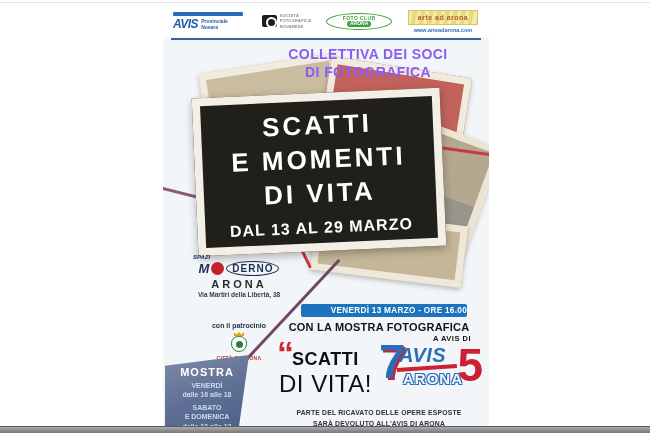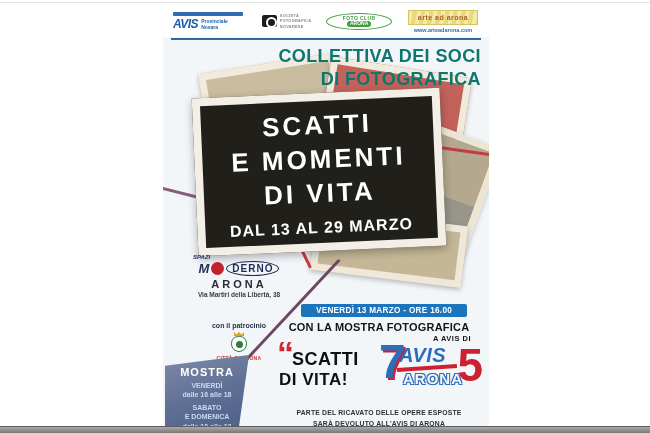--- a/index.html
+++ b/index.html
@@ -54,22 +54,22 @@
 
   
   .chalk{position:absolute;left:32px;top:90px;width:248px;height:158px;background:#201f1a;
          border:8px solid #f4efe6;transform:rotate(-2.5deg);z-index:3;
          display:flex;flex-direction:column;align-items:center;justify-content:center;
          box-shadow:0 3px 8px rgba(0,0,0,.3);}
   .chalk .big{color:#fff;font-weight:900;font-size:26px;line-height:34px;letter-spacing:3px;}
   .chalk .dates{color:#fff;font-weight:900;font-size:16px;letter-spacing:1px;margin-top:9px;}
 
   
-  .main-title{position:absolute;left:92px;top:42px;width:226px;text-align:right;z-index:4;
-              color:#0f766e;font-weight:800;font-size:18px;line-height:1.3;letter-spacing:.4px;}
+  .main-title{position:absolute;left:92px;top:42px;width:226px;text-align:center;z-index:4;
+              color:#8b5cf6;font-weight:800;font-size:14px;line-height:1.3;letter-spacing:.4px;}
 
   
   .venue{position:absolute;left:16px;top:251px;width:120px;text-align:center;z-index:4;}
   .venue .spazi{font-size:6px;font-weight:700;font-style:italic;color:#21315c;text-align:left;margin-left:14px;}
   .venue .brandrow{display:flex;align-items:center;justify-content:center;gap:1px;margin-top:1px;}
   .venue .m{font-size:13px;font-weight:900;font-style:italic;color:#1d2c55;}
   .venue .dot{width:13px;height:13px;background:#c4202e;border-radius:50%;margin:0 1px;}
   .venue .derno{font-size:10px;font-weight:800;color:#1d2c55;border:1.5px solid #1d2c55;border-radius:50%;
                 padding:1px 5px;letter-spacing:1px;}
   .venue .city{font-size:11px;font-weight:800;color:#2b2b33;letter-spacing:3px;margin-top:2px;}
@@ -89,31 +89,31 @@
          clip-path:polygon(0 15%,100% 0,88% 100%,0 100%);
          display:flex;flex-direction:column;align-items:center;padding-top:11px;text-align:center;}
   .orari .t{font-size:11px;font-weight:900;color:#fff;letter-spacing:1px;}
   .orari .d{font-size:7px;font-weight:800;color:#c6dcf2;line-height:1.35;}
   .orari .gap{margin-top:3px;}
 
   
   .inaug-title{position:absolute;left:132px;top:283px;width:176px;text-align:center;z-index:4;
                color:#1b74bc;font-weight:900;font-size:16px;letter-spacing:.8px;}
   .inaug-banner{position:absolute;left:138px;top:301px;width:166px;height:13px;background:#1b74bc;border-radius:2px;z-index:4;
-                color:#fff;font-weight:800;font-size:8.2px;text-align:center;line-height:13px;letter-spacing:.3px;}
+                color:#fff;font-weight:800;font-size:8.2px;text-align:right;line-height:13px;letter-spacing:.3px;}
   .mostra{position:absolute;left:120px;top:318px;width:192px;text-align:center;z-index:4;
           color:#141414;font-weight:900;font-size:11px;letter-spacing:.2px;}
   .cura{position:absolute;left:120px;top:331px;width:188px;text-align:right;z-index:4;
         color:#141414;font-weight:900;font-size:7.5px;letter-spacing:.5px;}
 
   
   .scatti{position:absolute;left:116px;top:346px;width:102px;z-index:4;color:#101010;}
   .scatti .q{position:absolute;left:-2px;top:-13px;font-size:34px;font-weight:900;color:#d32733;line-height:1;}
   .scatti .l1{font-size:18px;font-weight:900;letter-spacing:.5px;margin-left:13px;line-height:1.15;}
-  .scatti .l2{font-size:17px;font-weight:700;letter-spacing:.5px;line-height:1.15;}
+  .scatti .l2{font-size:24px;font-weight:400;letter-spacing:.5px;line-height:1.15;}
 
   
   .avis75{position:absolute;left:216px;top:339px;width:100px;height:62px;z-index:4;}
   .avis75 .seven{position:absolute;left:0;top:-4px;font-size:48px;font-weight:900;color:#2d6db8;line-height:1;
                  text-shadow:2px 2px 0 #cd2030;}
   .avis75 .avis{position:absolute;left:20px;top:2px;font-size:20px;font-weight:900;font-style:italic;color:#2d6db8;letter-spacing:.5px;}
   .avis75 .swoosh{position:absolute;left:18px;top:24px;width:60px;height:3.5px;background:#cd2030;transform:rotate(-4deg);}
   .avis75 .arona{position:absolute;left:24px;top:28px;font-size:15px;font-weight:800;letter-spacing:1px;color:#f2f6f8;
                  text-shadow:-1px -1px 0 #2d6db8,1px -1px 0 #2d6db8,-1px 1px 0 #2d6db8,1px 1px 0 #2d6db8;}
   .avis75 .five{position:absolute;right:-4px;top:0px;font-size:46px;font-weight:900;color:#cd2030;line-height:1;}

